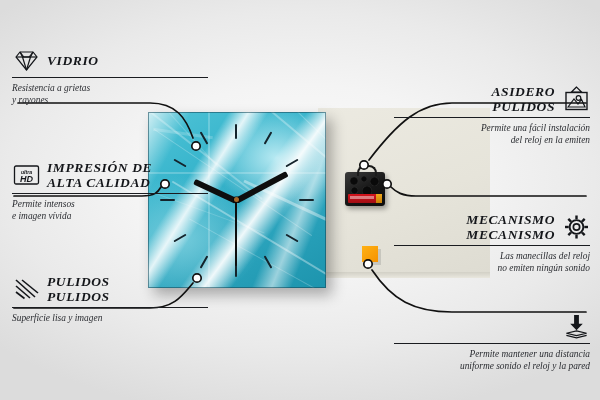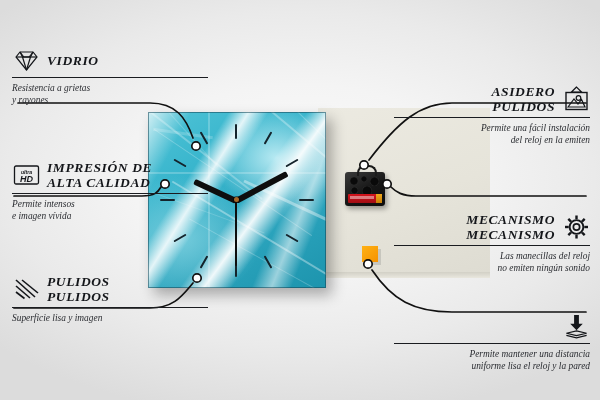--- a/index.html
+++ b/index.html
@@ -283,16 +283,16 @@
       <div class="ico">
         <svg width="27" height="26" viewBox="0 0 27 27">
           <path d="M11 1 h5 v9 h4 l-6.5 7 L7 10 h4 Z" fill="#14161a"></path>
           <path d="M13.5 17.5 L24 20 L13.5 22.5 L3 20 Z" fill="none" stroke="#14161a" stroke-width="1.3"></path>
           <path d="M3 22.3 L13.5 24.8 L24 22.3" fill="none" stroke="#14161a" stroke-width="1.3"></path>
         </svg>
       </div>
     </div>
     <div class="rule"></div>
     <div class="sub" style="white-space:pre-line">Permite mantener una distancia
-uniforme lisa el reloj y la pared</div>
+uniforme sonido el reloj y la pared</div>
   </div>
 
 </div>
 
 </body></html>

